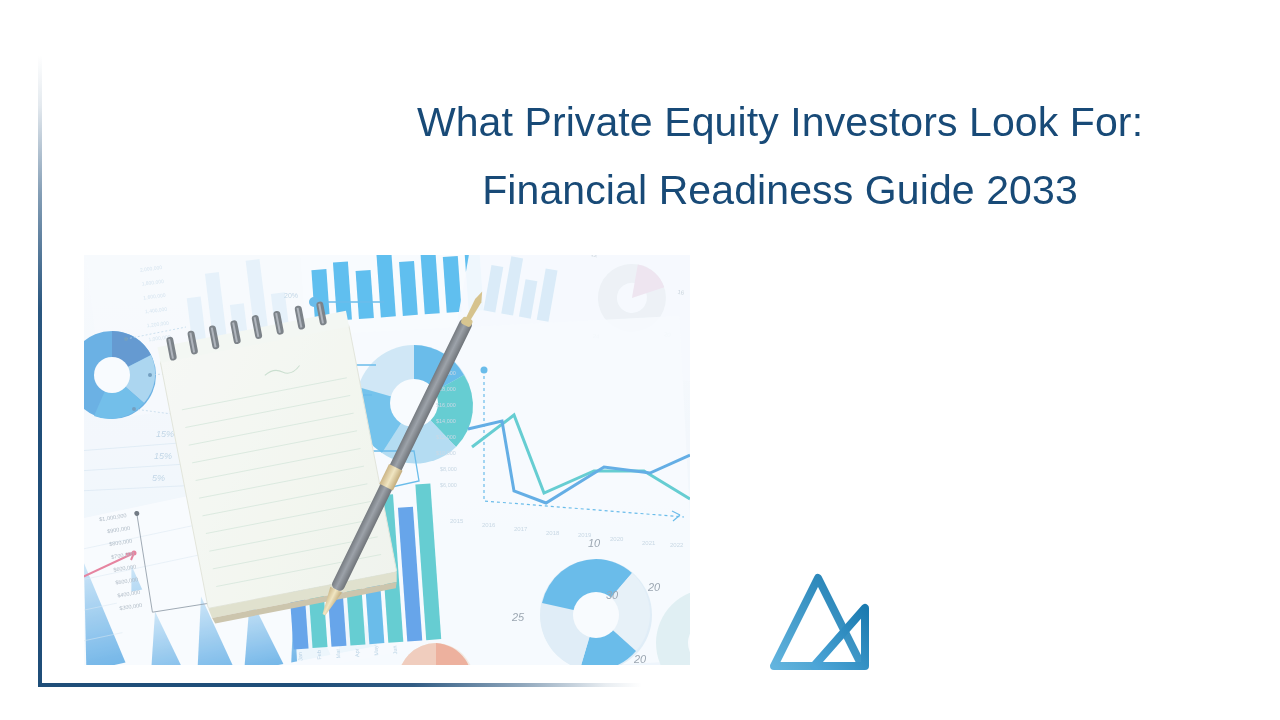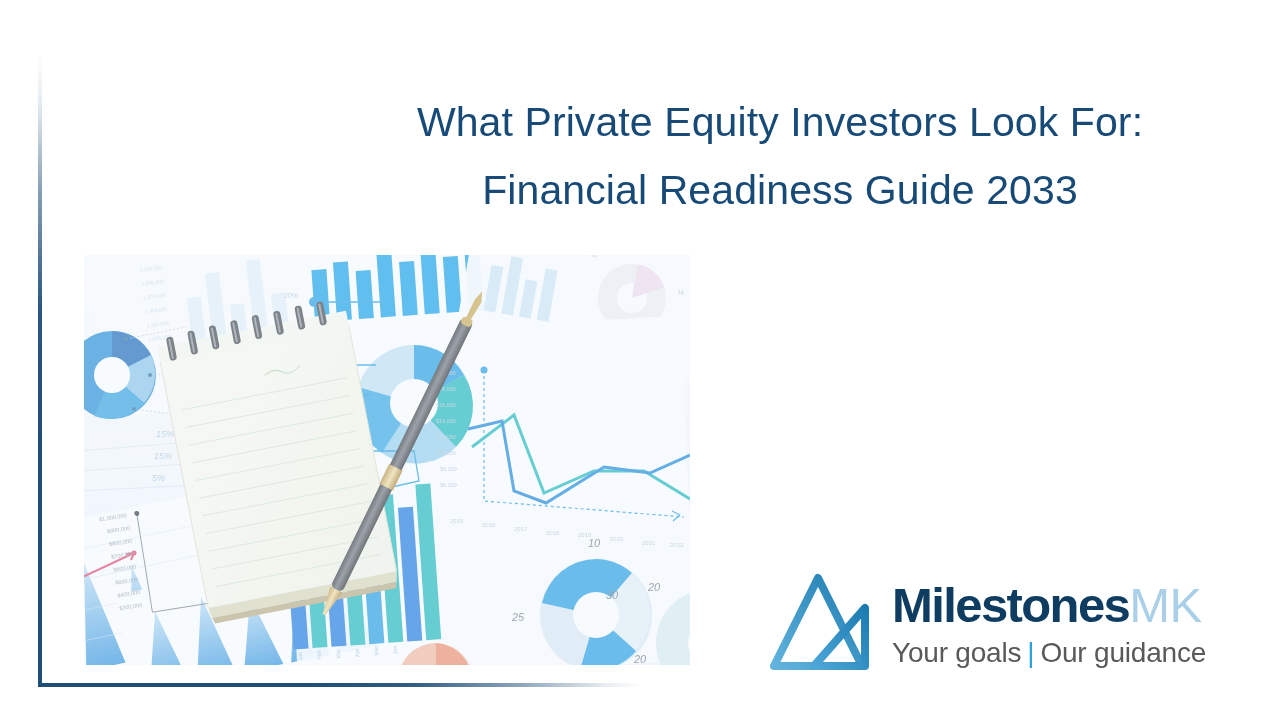--- a/index.html
+++ b/index.html
@@ -486,24 +486,16 @@
             <stop offset="1" stop-color="#1b7bb0"></stop>
           </linearGradient>
         </defs>
 
         <path d="M52 8 L96 96 L8 96 Z" fill="none" stroke="url(#lgA)" stroke-width="8" stroke-linejoin="round" stroke-linecap="round"></path>
 
         <path d="M99 38 L99 96 L48 96 Z" fill="none" stroke="url(#lgB)" stroke-width="8" stroke-linejoin="round" stroke-linecap="round"></path>
       </svg>
     </div>
 
-    <div class="logo-text">
-      <div class="brand">
-        <span class="brand-main">Milestones</span><span class="brand-sub">MK</span>
-      </div>
-      <div class="tagline">
-        <span>Your goals</span><span class="tag-pipe">|</span><span>Our guidance</span>
-      </div>
-    </div>
 
   </div>
 
 </div>
 
 </body></html>

